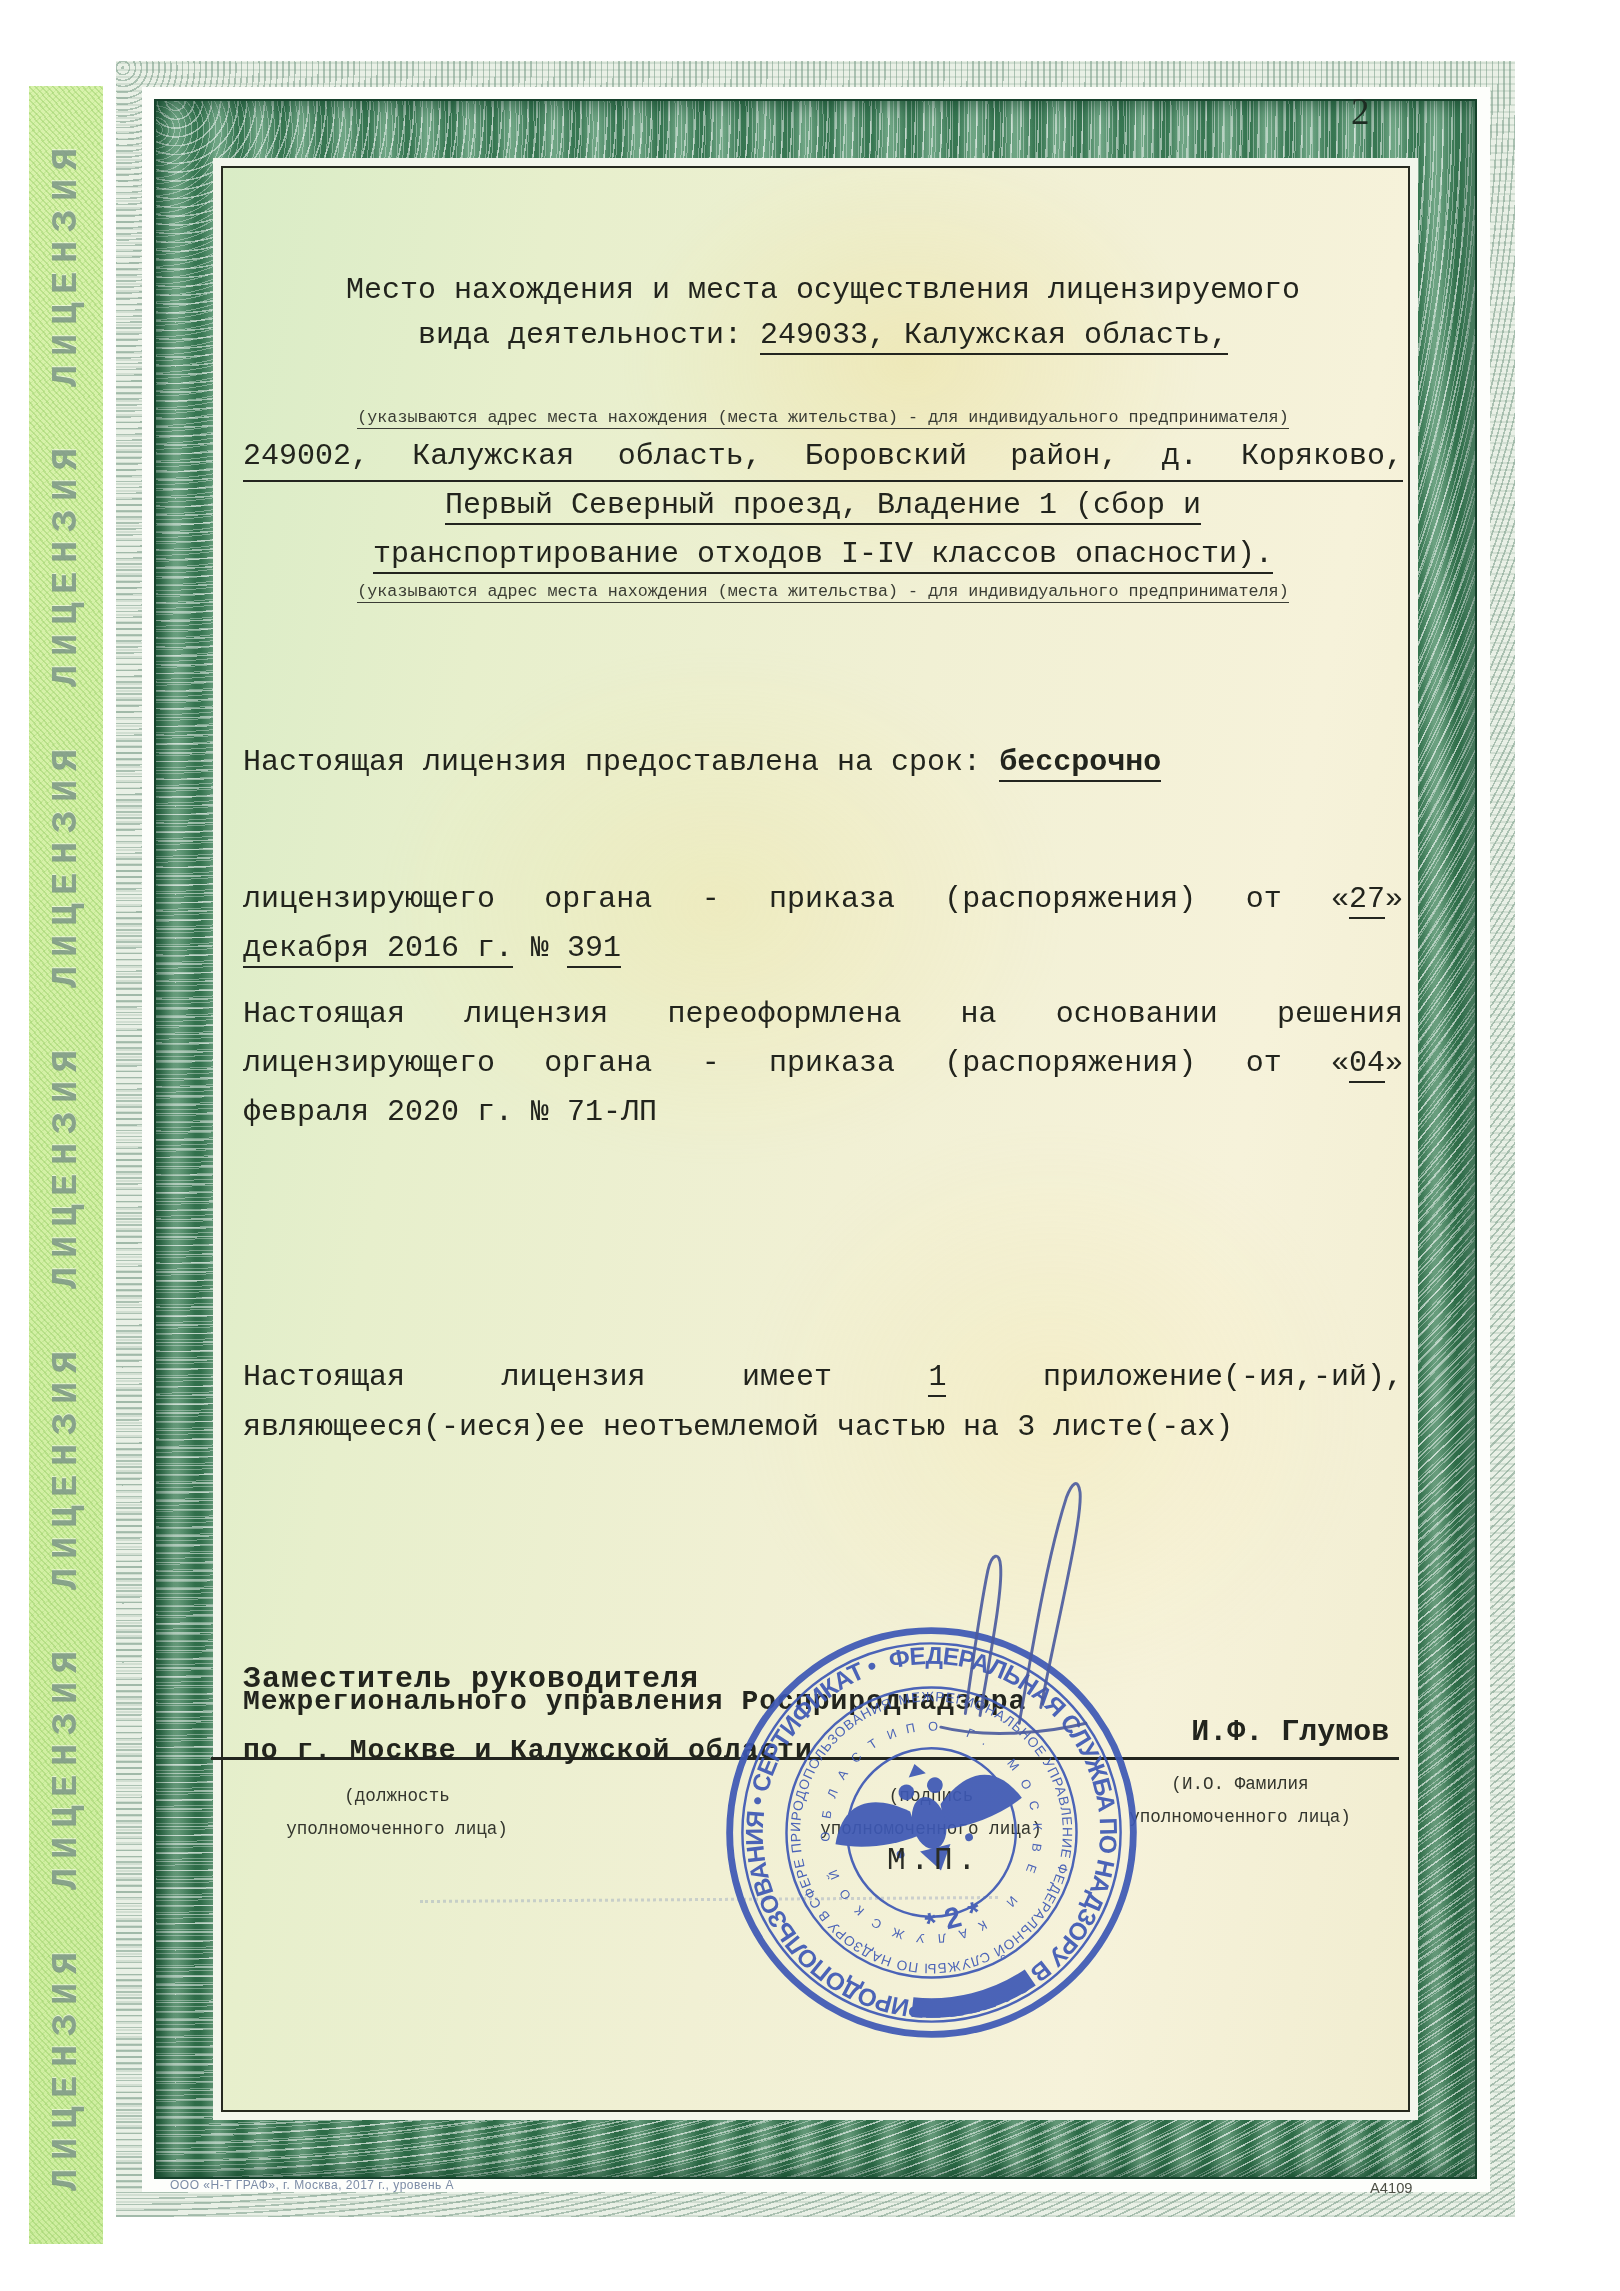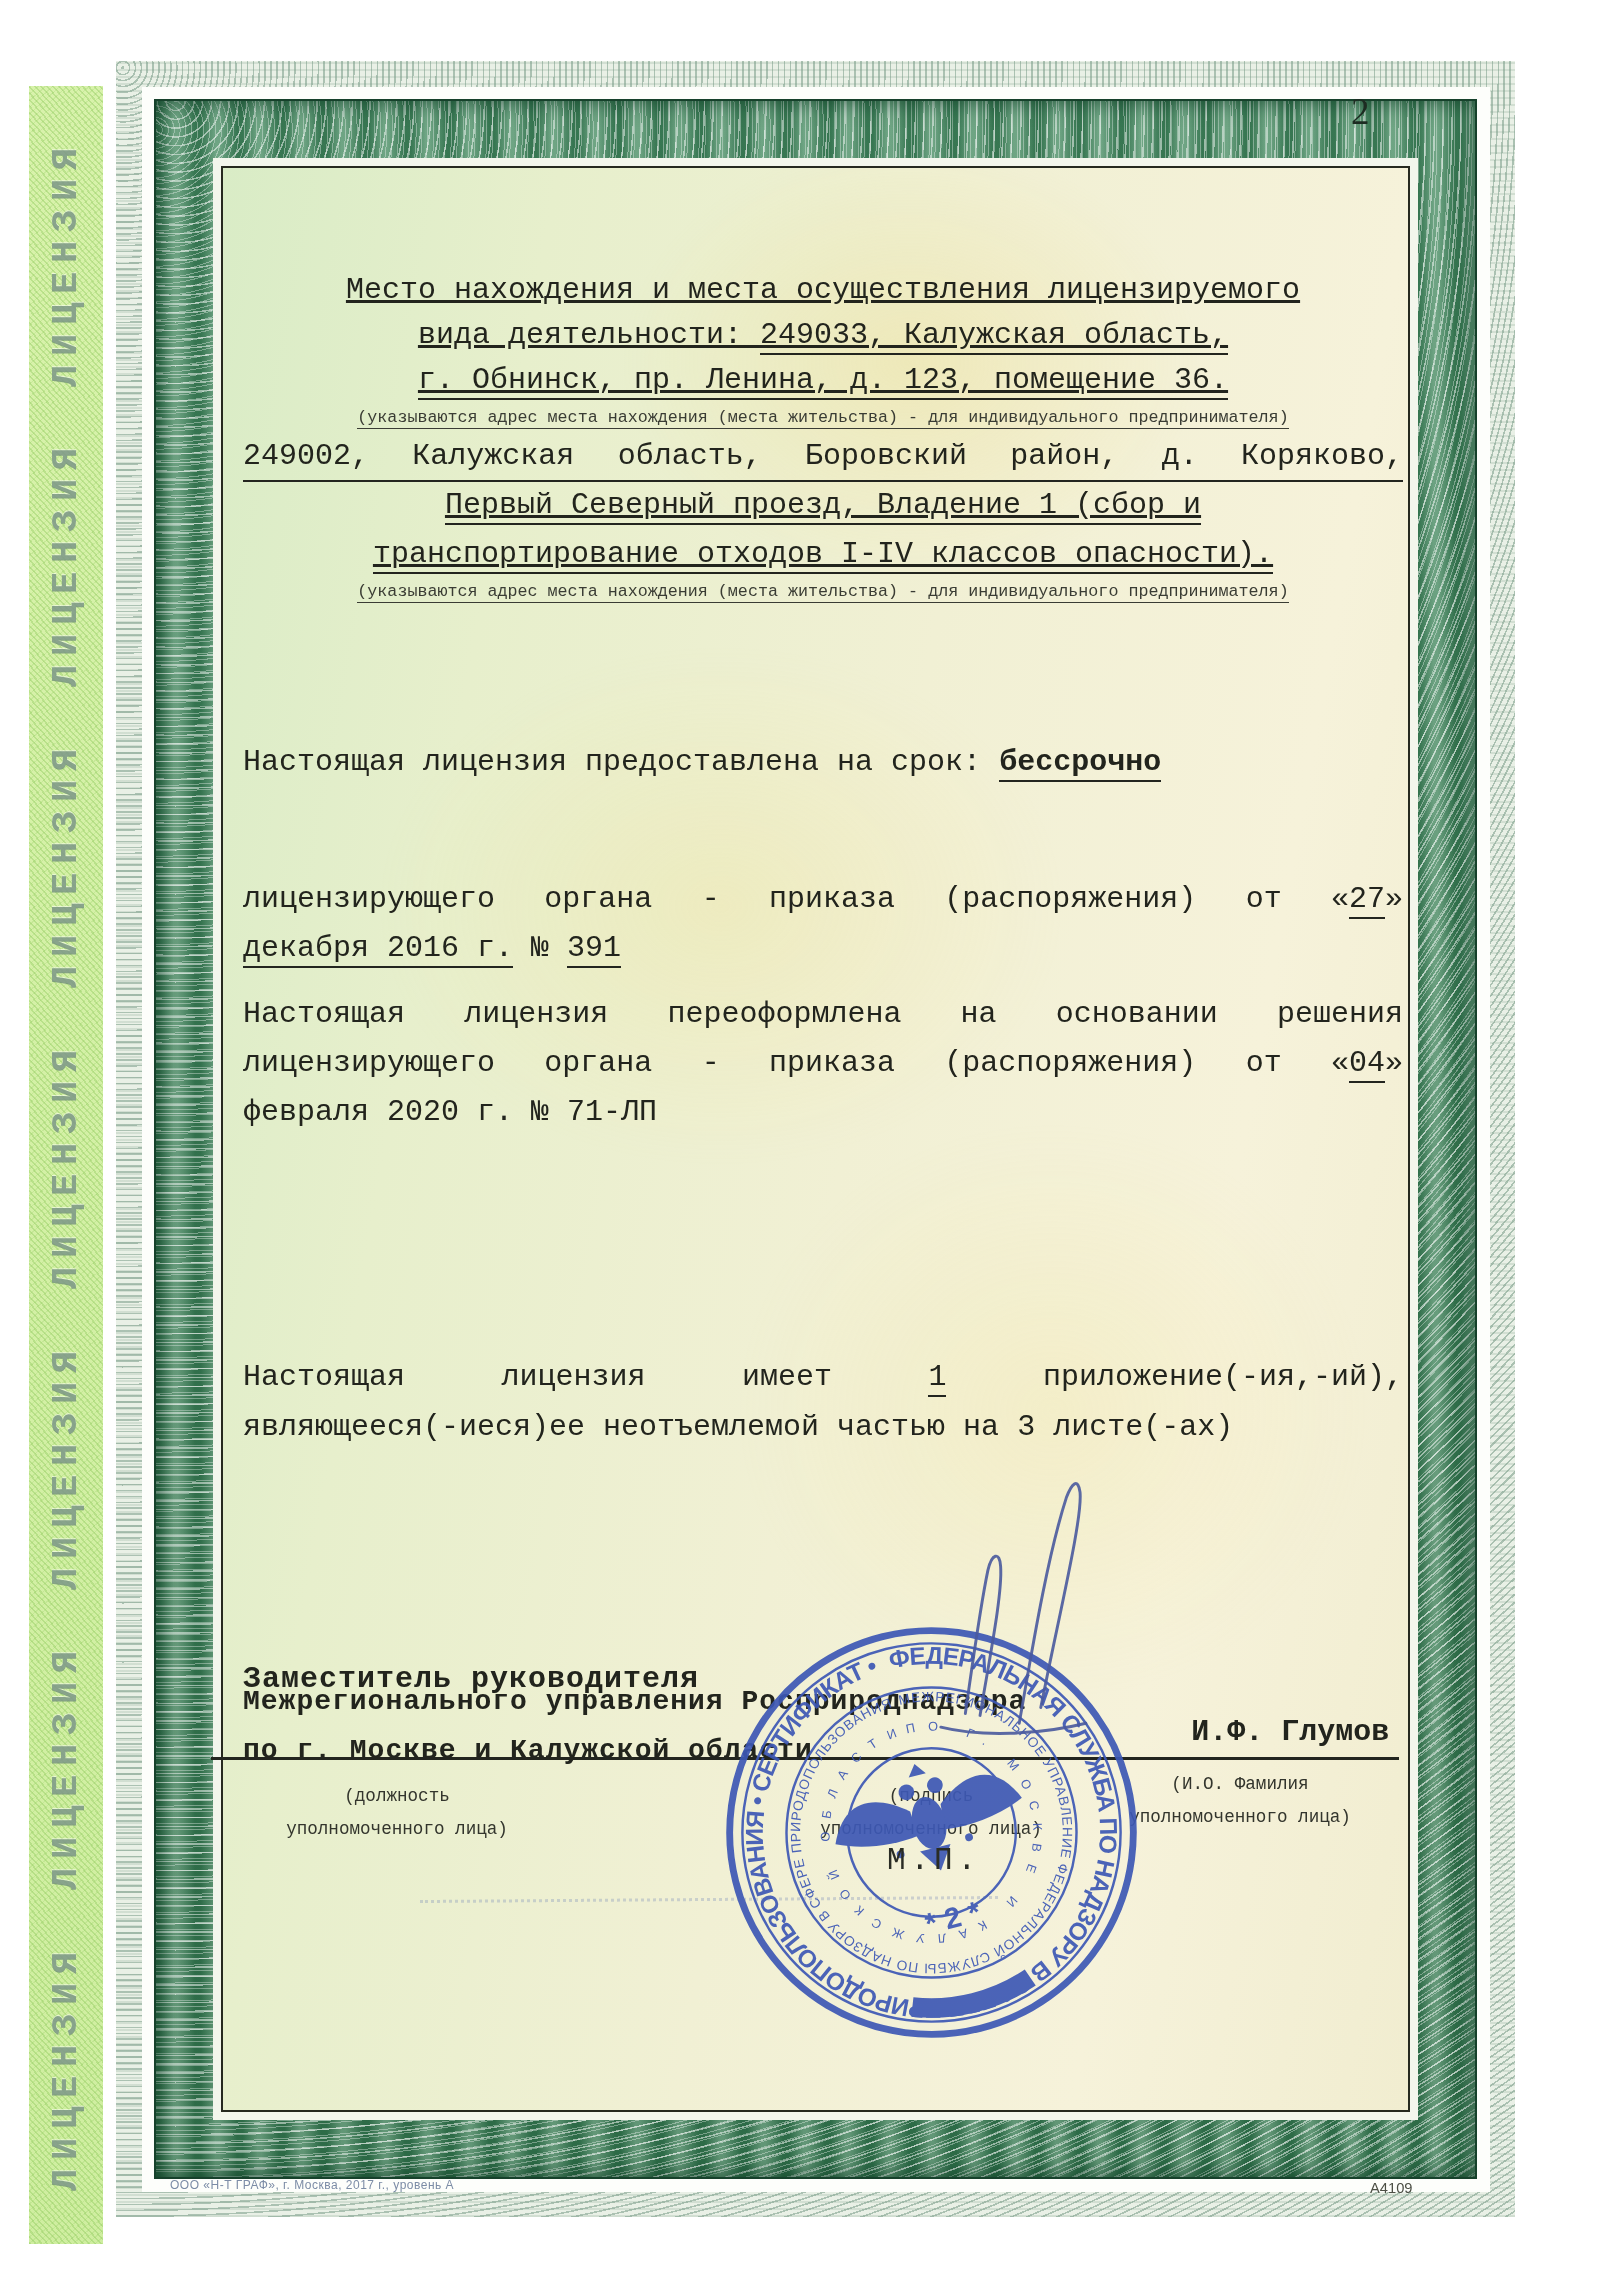--- a/index.html
+++ b/index.html
@@ -40,21 +40,21 @@
       radial-gradient(490px 372px at 42% 38%, rgba(238,220,130,.22), rgba(255,255,255,0) 70%),
       radial-gradient(451px 412px at 70% 64%, rgba(240,224,140,.20), rgba(255,255,255,0) 70%),
       linear-gradient(100deg,#d9ecc6 0%,#e7efcc 22%,#f1f0d4 52%,#f6f2da 78%,#f1edd0 100%);}
 
   .page-num{position:absolute;left:1351px;top:90px;font-size:37px;color:#1d2c22;
     font-family:"Liberation Serif","DejaVu Serif",serif;}
 
   
   .tl{position:absolute;left:243px;top:0;width:1160px;height:2292px;color:#22241d;}
   .tl .ln{position:absolute;width:100%;font-size:30px;line-height:39px;white-space:nowrap;}
-  .center{text-align:center;text-decoration:underline;}
+  .center{text-align:center;}
   .just{text-align:justify;text-align-last:justify;}
   .u{border-bottom:2.5px solid #23251f;padding-bottom:1px;}
   .uthin{border-bottom:1.5px solid #3a3c34;padding-bottom:1px;}
   .cap{position:absolute;width:100%;font-size:16.7px;color:#3a3c34;text-align:center;white-space:nowrap;}
   .b{font-weight:700;}
   .ulinefull{border-bottom:2.5px solid #23251f;}
 
   .sig-rule{position:absolute;left:211px;top:1757px;width:1188px;height:2.9px;background:#23251f;}
   .sig-cap{position:absolute;font-size:17.6px;color:#33352d;text-align:center;line-height:33px;
     font-family:"Liberation Mono","DejaVu Sans Mono",monospace;}
@@ -98,21 +98,20 @@
       </div>
     </div>
   </div>
 
   <div class="page-num">2</div>
 
   <div class="tl">
 
     <div class="ln center" style="top:271px">Место нахождения и места осуществления лицензируемого</div>
     <div class="ln center" style="top:316px"><span>вида деятельности: </span><span class="u">249033, Калужская область,</span></div>
-    <div class="ln center" style="top:361px"><span class="u">г. Обнинск, пр. Ленина, д. 123, помещение 36.</span></div>
     <div class="cap" style="top:408px"><span class="uthin">(указываются адрес места нахождения (места жительства) - для индивидуального предпринимателя)</span></div>
 
     <div class="ln just ulinefull" style="top:437px;padding-bottom:3.9px">249002, Калужская область, Боровский район, д. Коряково,</div>
     <div class="ln center" style="top:486px"><span class="u">Первый Северный проезд, Владение 1 (сбор и</span></div>
     <div class="ln center" style="top:535px"><span class="u">транспортирование отходов I-IV классов опасности).</span></div>
     <div class="cap" style="top:582px"><span class="uthin">(указываются адрес места нахождения (места жительства) - для индивидуального предпринимателя)</span></div>
 
     <div class="ln" style="top:743px"><span>Настоящая лицензия предоставлена на срок: </span><span class="b u">бессрочно</span></div>
 
     <div class="ln just" style="top:880px"><span>лицензирующего органа - приказа (распоряжения) от «</span><span class="u">27</span><span>»</span></div>

